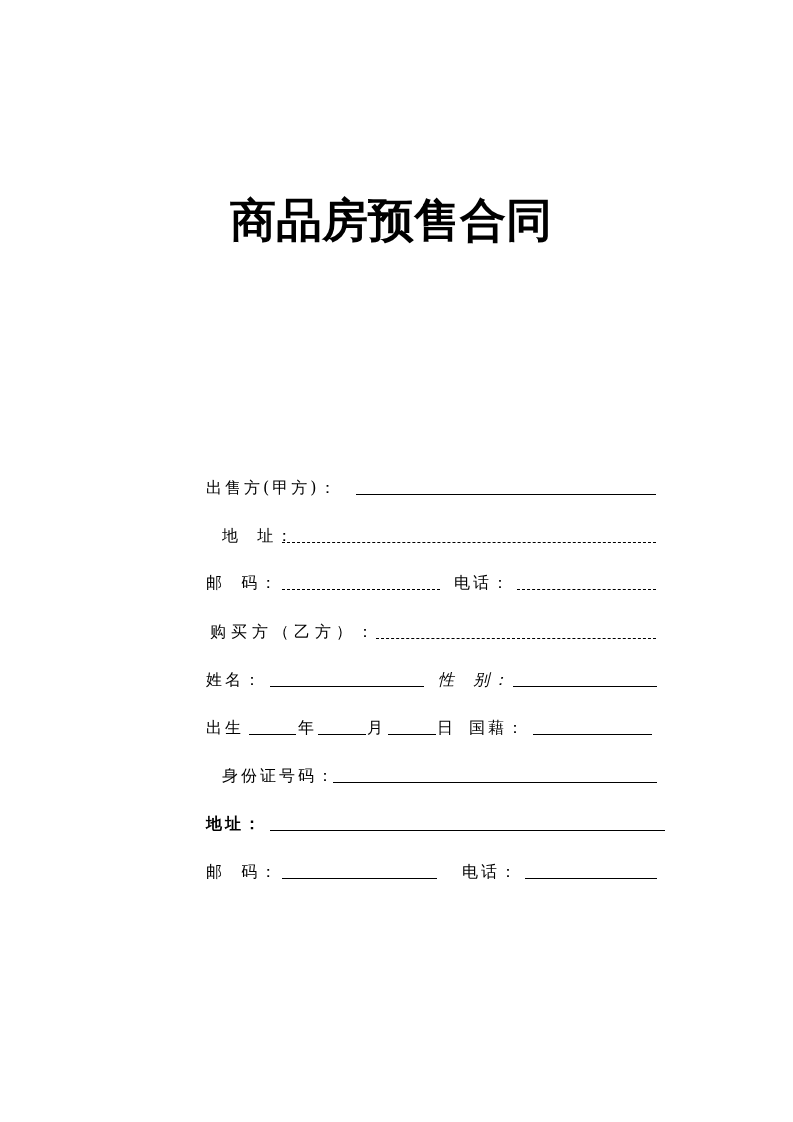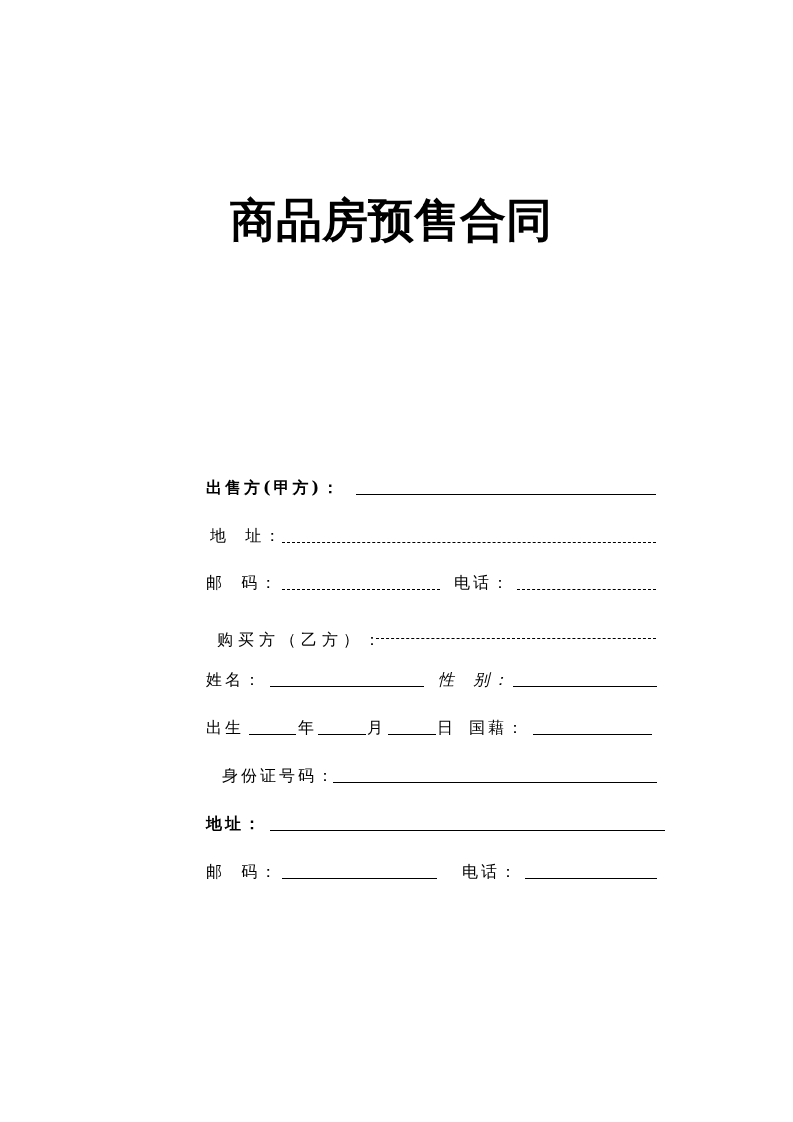--- a/index.html
+++ b/index.html
@@ -11,38 +11,38 @@
   .lbl { position:absolute; top:0; letter-spacing:3px; }
   .line { position:absolute; height:0; border-bottom:1px solid #000; }
   .line.dash { border-bottom:1px dashed #000; }
 </style>
 </head>
 <body>
 
 <div class="title">商品房预售合同</div>
 
 <div class="row" style="top:476px;">
-  <span class="lbl" style="left:0;font-weight:bold;">出售方(甲方)：</span>
+  <span class="lbl" style="left:0;">出售方(甲方)：</span>
   <div class="line" style="left:150px; width:300px; top:18px;"></div>
 </div>
 
 <div class="row" style="top:524px;">
-  <span class="lbl" style="left:4px; white-space:pre;">地  址：</span>
+  <span class="lbl" style="left:16px; white-space:pre;">地  址：</span>
   <div class="line dash" style="left:76px; width:374px; top:18px;"></div>
 </div>
 
 <div class="row" style="top:571px;">
   <span class="lbl" style="left:0; white-space:pre;">邮  码：</span>
   <div class="line dash" style="left:76px; width:158px; top:18px;"></div>
   <span class="lbl" style="left:248px;">电话：</span>
   <div class="line dash" style="left:311px; width:139px; top:18px;"></div>
 </div>
 
 <div class="row" style="top:620px;">
-  <span class="lbl" style="left:11px; letter-spacing:5px;margin-top:8px;">购买方（乙方）：</span>
+  <span class="lbl" style="left:4px; letter-spacing:5px;">购买方（乙方）：</span>
   <div class="line dash" style="left:170px; width:280px; top:18px;"></div>
 </div>
 
 <div class="row" style="top:668px;">
   <span class="lbl" style="left:0;">姓名：</span>
   <div class="line" style="left:64px; width:154px; top:18px;"></div>
   <span class="lbl" style="left:232px; white-space:pre;font-style:italic;">性  别：</span>
   <div class="line" style="left:307px; width:144px; top:18px;"></div>
 </div>
 

